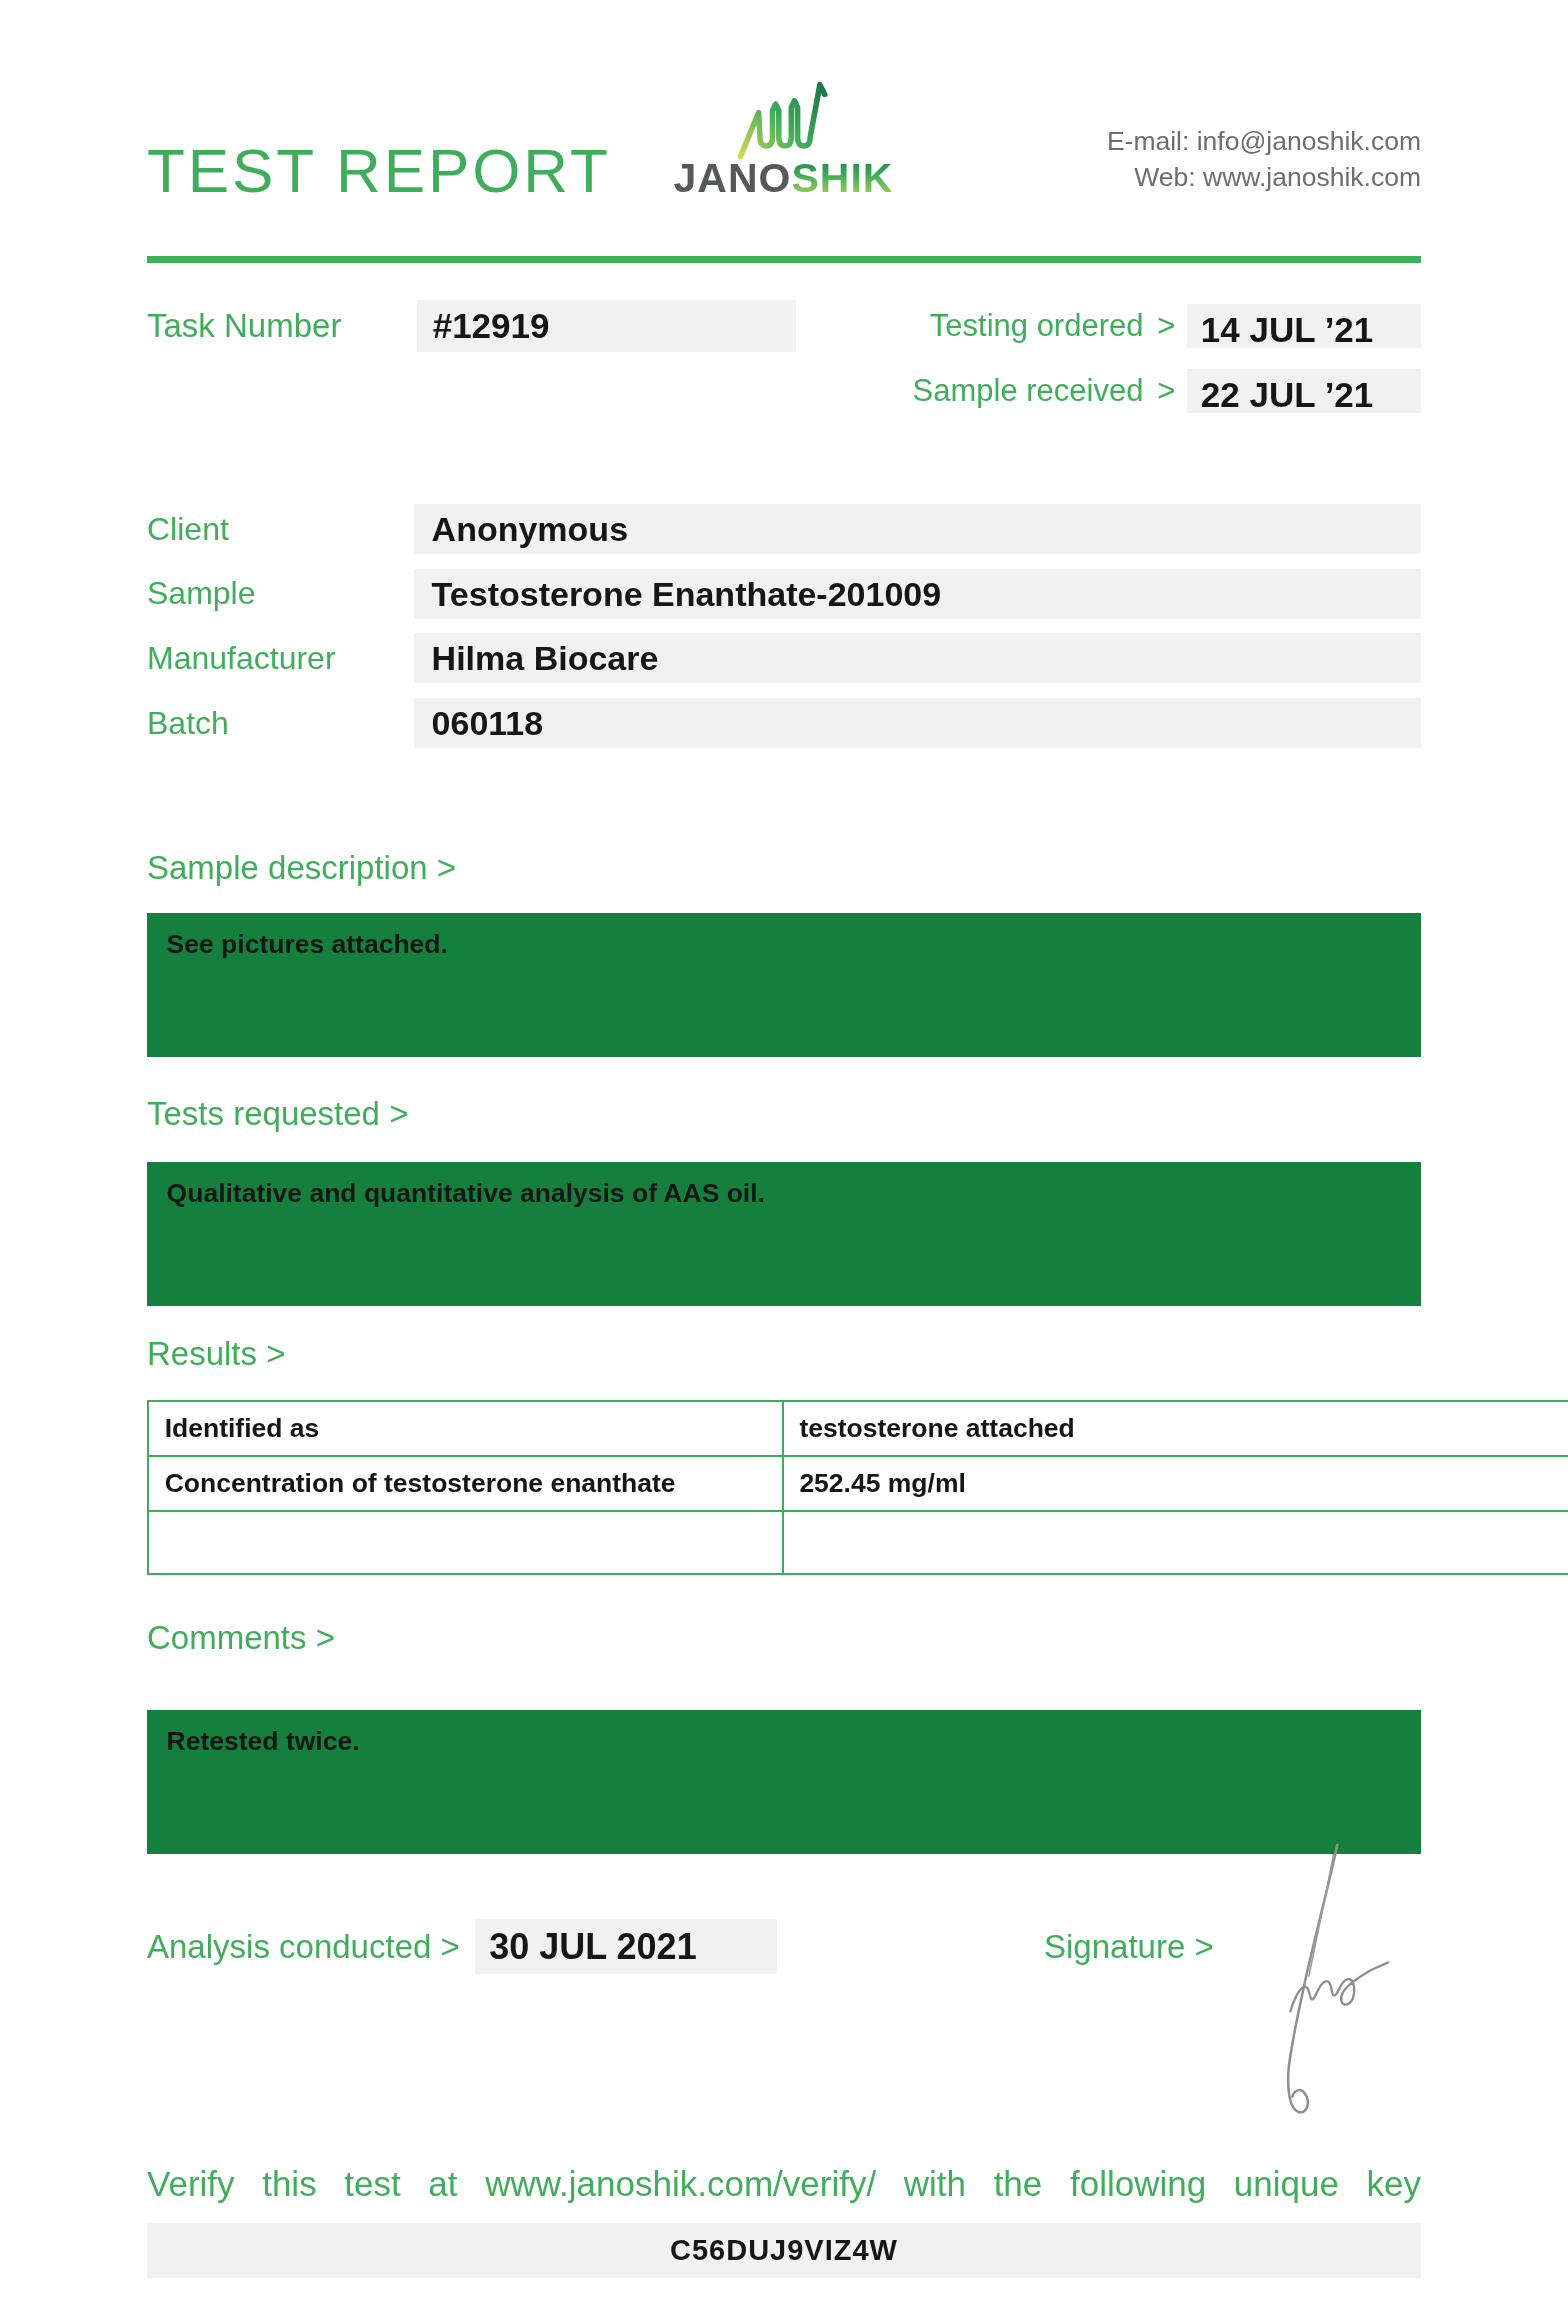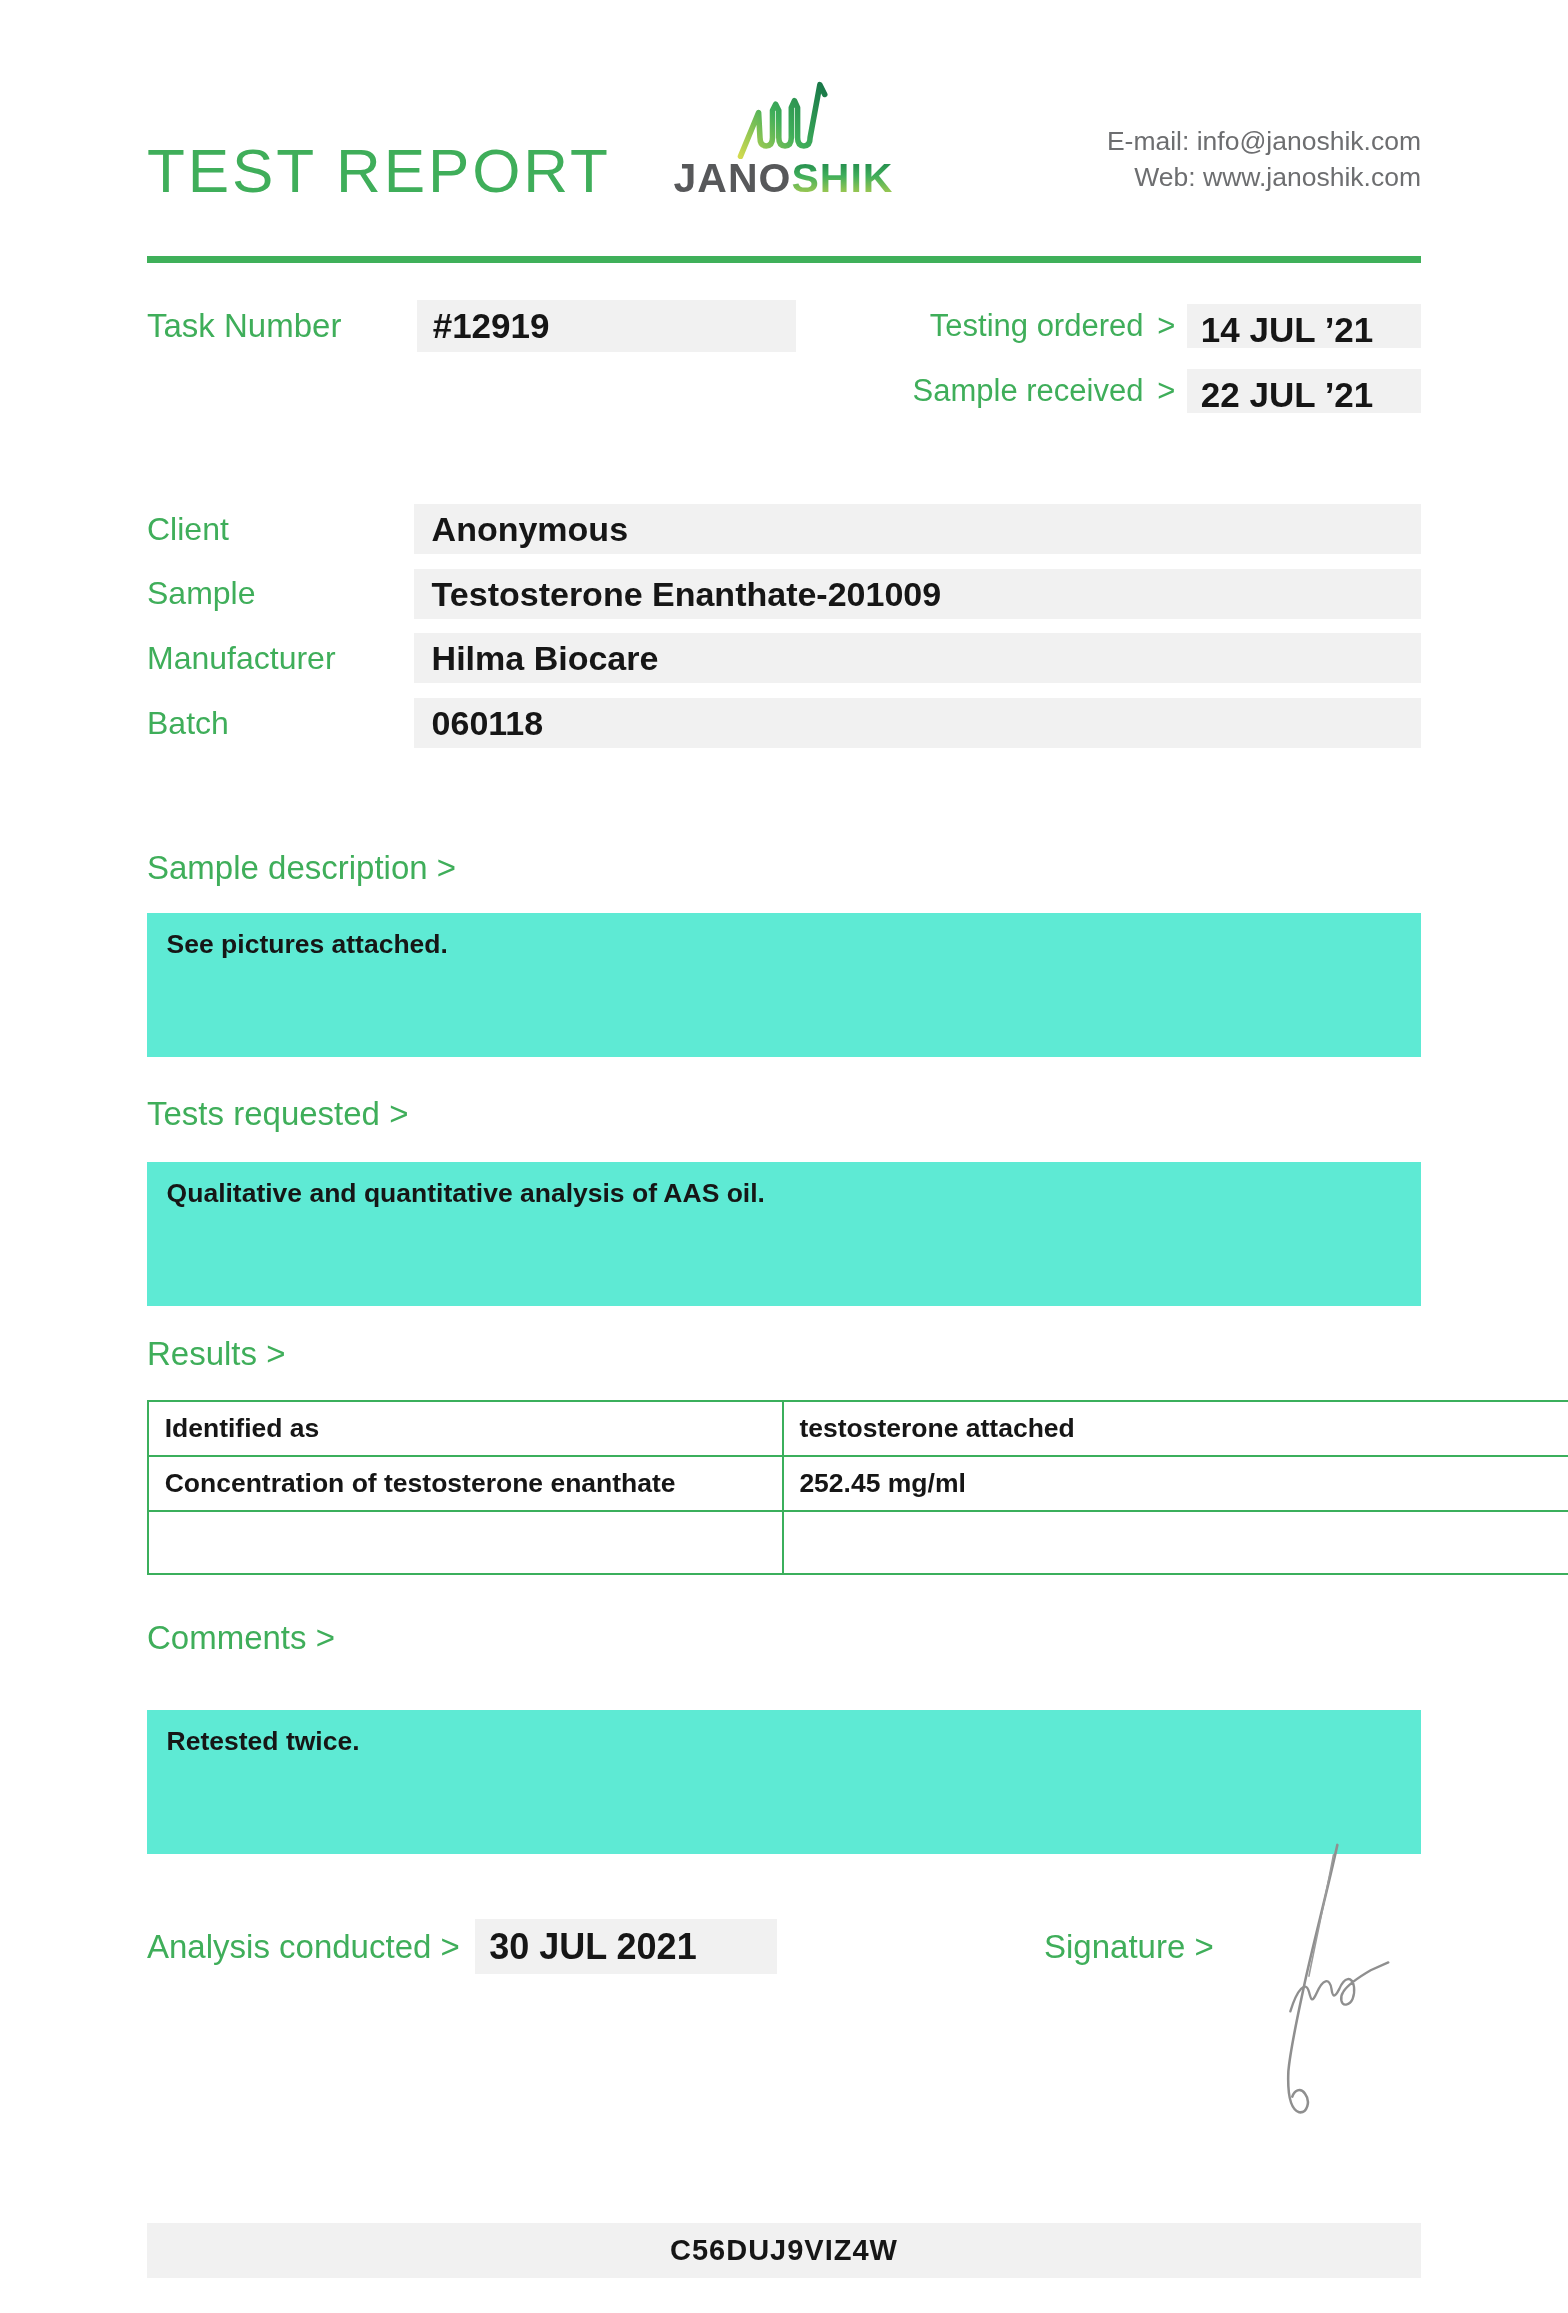--- a/index.html
+++ b/index.html
@@ -39,21 +39,21 @@
 
   
   .info{position:absolute;left:147px;right:147px;top:504px;}
   .info-row{display:flex;align-items:center;height:50px;margin-bottom:14.7px;}
   .info-label{width:267px;font-size:32px;color:#3FAE5A;flex-shrink:0;}
   .info-value{flex:1;height:50px;line-height:50px;padding-left:17.6px;font-size:34px;}
 
   
   .section-heading{position:absolute;left:147px;font-size:33px;color:#3FAE5A;}
   .sd-h{top:849px;}  .tr-h{top:1095px;}  .res-h{top:1335px;}  .com-h{top:1619px;}
-  .content-box{position:absolute;left:147px;right:147px;background:#5eead4;
+  .content-box{position:absolute;left:147px;right:147px;background:#15803d;
     padding:15.7px 19.6px;font-size:26.5px;font-weight:700;color:#161616;box-sizing:border-box;}
   .sd-box{top:913px;height:144px;}
   .tr-box{top:1162px;height:144px;}
   .com-box{top:1683px;height:144px;margin-top:27px;}
 
   
   .results-table{position:absolute;left:147px;top:1400px;width:1516px;border-collapse:collapse;}
   .results-table td{border:2.9px solid #3BAF5C;font-size:26.5px;font-weight:700;color:#161616;
     padding:0 0 0 15.7px;vertical-align:middle;background:#ffffff;}
   .results-table .c1{width:617px;}
@@ -186,18 +186,19 @@
   <div class="signature-label">Signature &gt;</div>
 
   <div class="signature">
     <svg width="152" height="289" viewBox="0 0 155 295" fill="none">
       <path d="M 84 6 C 74 52 58 112 50 150 C 43 183 36 214 34 237 C 33 259 36 276 45 279 C 53 280 57 268 51 260 C 46 253 40 257 38 263" stroke="#8F8F8F" stroke-width="2.6" stroke-linecap="round"></path>
       <path d="M 36 176 C 43 153 52 144 55 156 C 57 164 58 168 63 157 C 69 143 76 141 78 153 C 79 161 81 163 86 153 C 91 141 99 139 101 151 C 102 160 99 168 93 169 C 88 170 86 162 90 156 C 95 148 106 141 118 134 L 136 126" stroke="#8F8F8F" stroke-width="2.4" stroke-linecap="round"></path>
       <path d="M 80 16 C 73 54 62 104 55 140" stroke="#9B9B9B" stroke-width="1.6" stroke-linecap="round"></path>
     </svg>
   </div>
 
+  <div class="verify">Verify this test at www.janoshik.com/verify/ with the following unique key</div>
   <div class="key-box">
     <span>C56DUJ9VIZ4W</span>
   </div>
 
 </div>
 
 
 </body></html>

